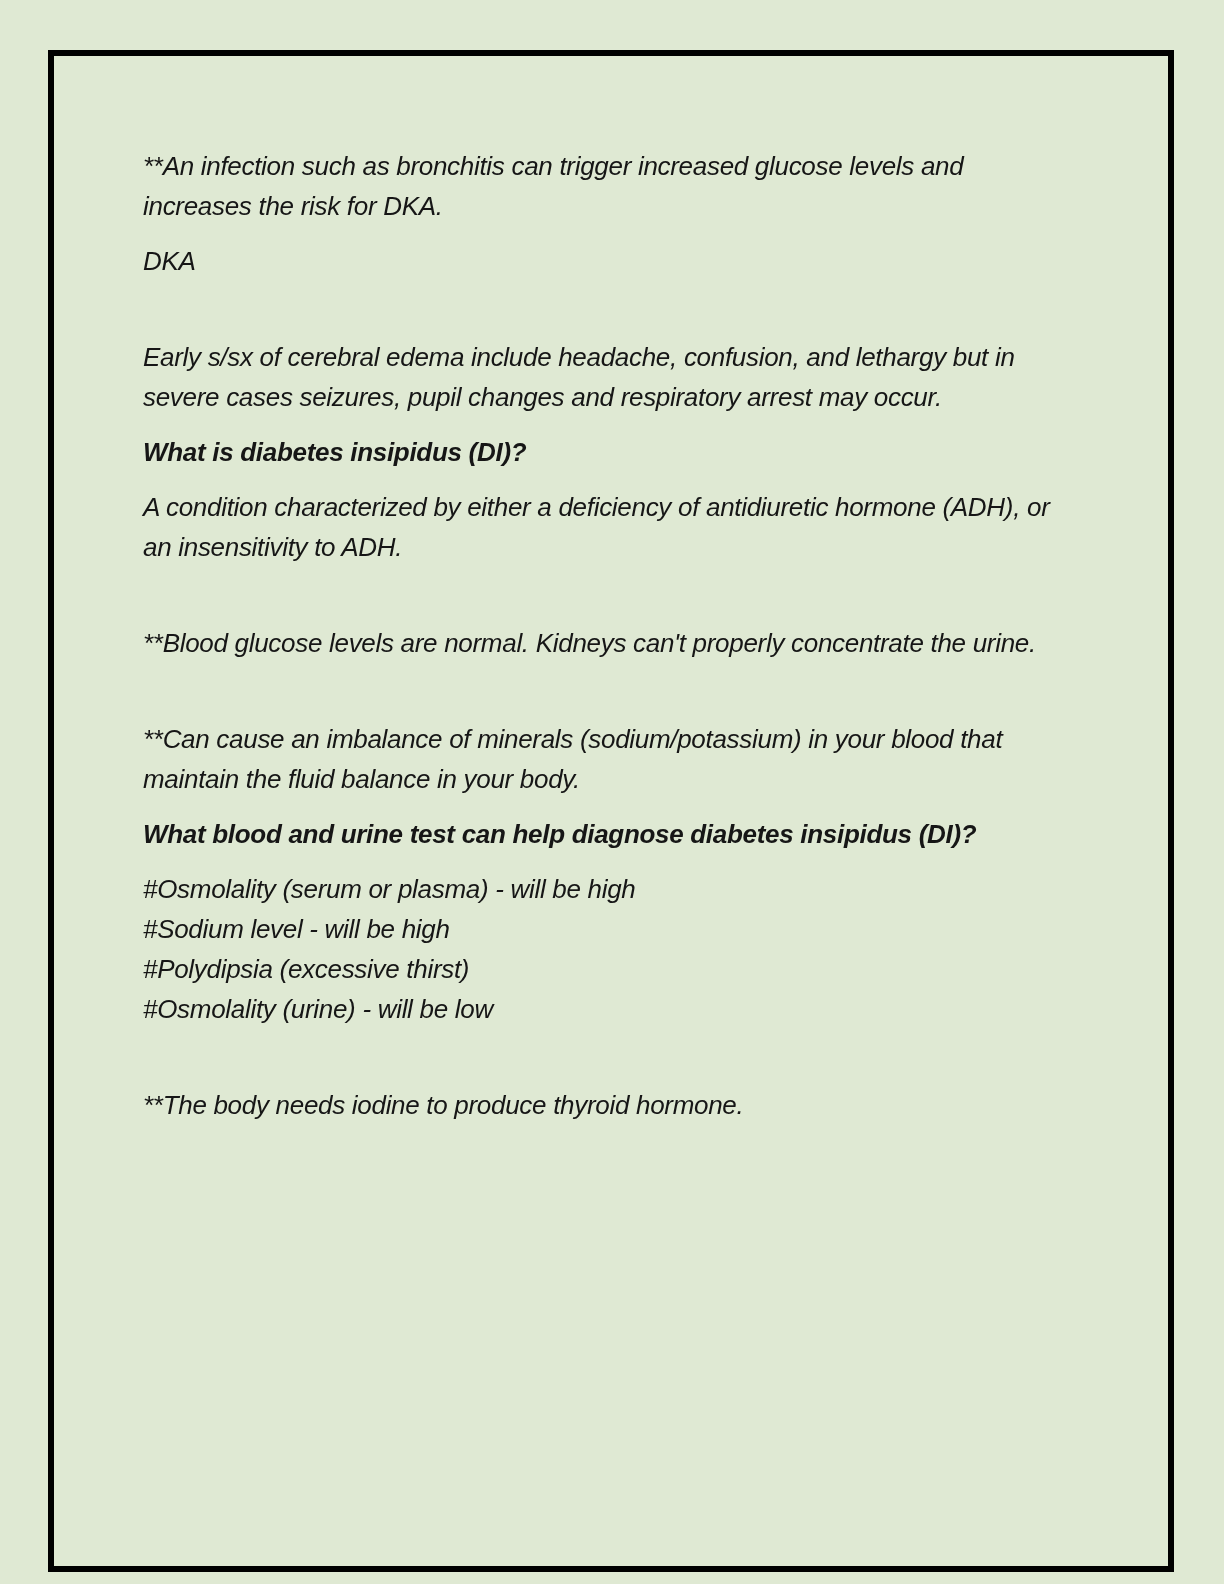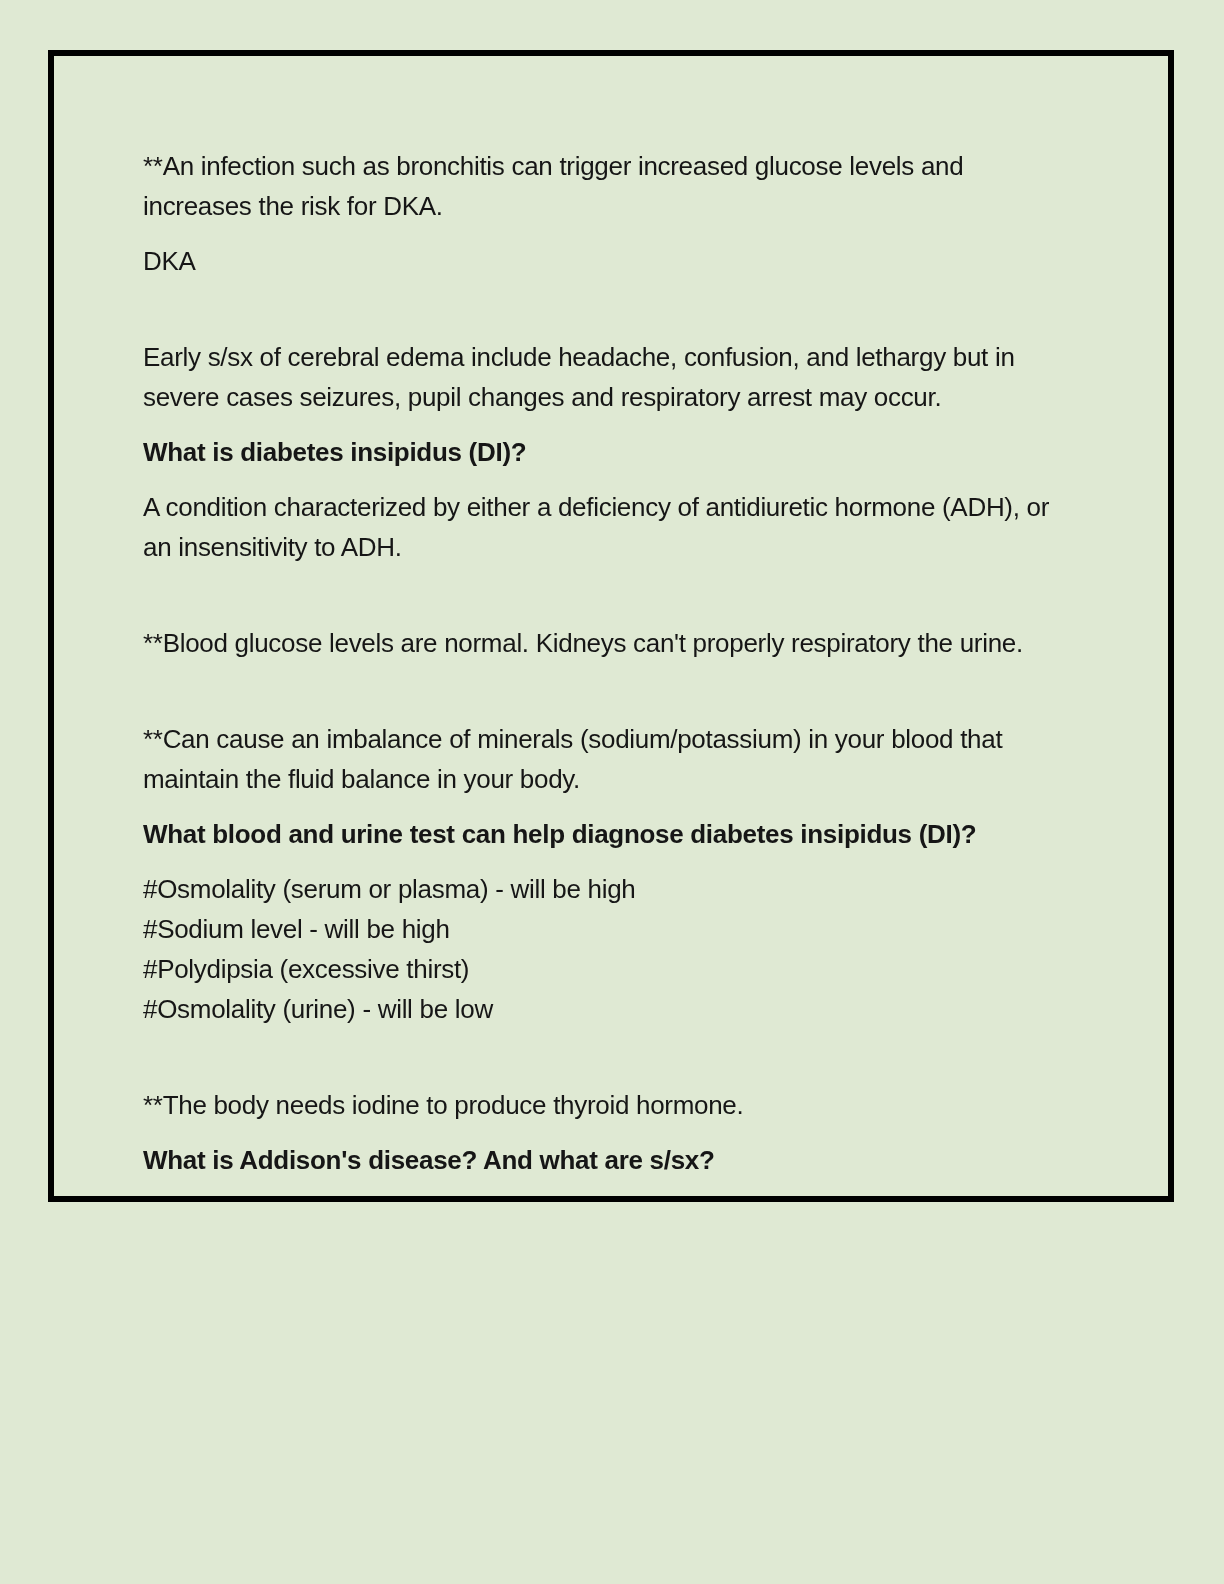--- a/index.html
+++ b/index.html
@@ -12,24 +12,25 @@
     position: relative;
     background: #dfe9d3;
     font-family: "Liberation Sans", sans-serif;
     color: #161616;
   }
   .frame {
     position: absolute;
     left: 48px;
     top: 50px;
     width: 1126px;
-    height: 1152px;
+    height: 1522px;
     border: 6px solid #000000;
     box-sizing: border-box;
     overflow: hidden;
+    font-style: italic;
   }
   .content {
     padding: 90px 94px 0 89px;
   }
   p {
     margin: 0 0 15px 0;
     font-size: 26px;
     line-height: 40px;
     letter-spacing: -0.3px;
     font-weight: 400;
@@ -54,33 +55,32 @@
 
 
     <p>DKA</p>
 
     <p class="gap">Early s/sx of cerebral edema include headache, confusion, and lethargy but in severe cases seizures, pupil changes and respiratory arrest may occur.</p>
 
     <p class="bold">What is diabetes insipidus (DI)?</p>
 
     <p>A condition characterized by either a deficiency of antidiuretic hormone (ADH), or an insensitivity to ADH.</p>
 
-    <p class="gap">**Blood glucose levels are normal. Kidneys can't properly respiratory the urine.</p>
+    <p class="gap">**Blood glucose levels are normal. Kidneys can't properly concentrate the urine.</p>
 
     <p class="gap">**Can cause an imbalance of minerals (sodium/potassium) in your blood that maintain the fluid balance in your body.</p>
 
     <p class="bold">What blood and urine test can help diagnose diabetes insipidus (DI)?</p>
 
     <p>
       <span class="line">#Osmolality (serum or plasma) - will be high</span>
       <span class="line">#Sodium level - will be high</span>
       <span class="line">#Polydipsia (excessive thirst)</span>
       <span class="line">#Osmolality (urine) - will be low</span>
     </p>
 
 
 
     <p class="gap">**The body needs iodine to produce thyroid hormone.</p>
 
-    <p class="bold">What is Addison's disease? And what are s/sx?</p>
 
   </div>
 </div>
 
 </body></html>

